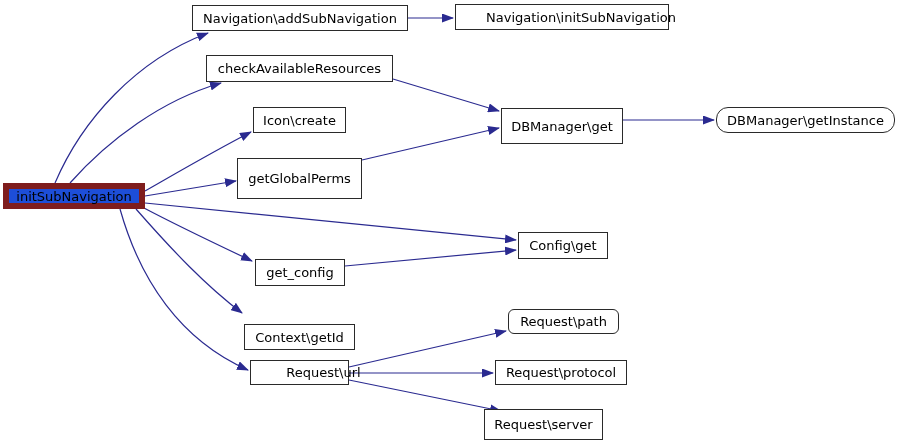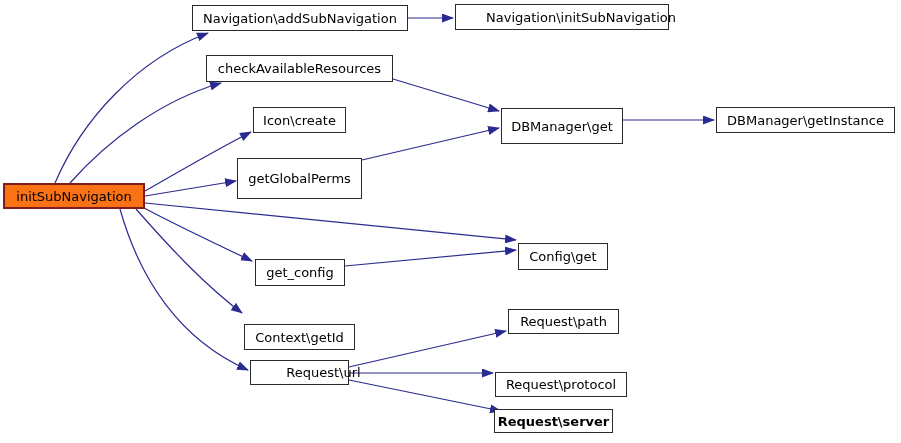--- a/index.html
+++ b/index.html
@@ -17,22 +17,22 @@
     box-sizing:border-box;
     display:flex;align-items:center;justify-content:center;
     background:#ffffff;
     border:1.5px solid #2a2a2a;
     color:#000000;
     font-size:13px;
     white-space:nowrap;
     cursor:pointer;
   }
   .node.root{
-    background:#f97316;
-    border:2px solid #7f1d1d;
+    background:#1d4ed8;
+    border:6px solid #7f1d1d;
     cursor:default;
   }
 </style>
 </head>
 <body>
 
 <div id="canvas">
   <svg id="edges" width="901" height="443" viewBox="0 0 901 443">
     <defs>
       <marker id="arrow" markerWidth="12" markerHeight="9" refX="11" refY="4.5" orient="auto" markerUnits="userSpaceOnUse">
@@ -57,22 +57,22 @@
       <path d="M 349,380 L 501,411" class="edge" marker-end="url(#arrow)"></path>
     </svg>
   <div id="nodes">
       <div class="node root" style="left: 3px; top: 183px; width: 142px; height: 26px;">initSubNavigation</div>
       <div class="node" style="left: 192px; top: 5px; width: 216px; height: 26px;">Navigation\addSubNavigation</div>
       <div class="node" style="left: 455px; top: 4px; width: 214px; height: 26px; padding-left: 38px;">Navigation\initSubNavigation</div>
       <div class="node" style="left: 206px; top: 55px; width: 187px; height: 27px;">checkAvailableResources</div>
       <div class="node" style="left: 253px; top: 107px; width: 93px; height: 26px; text-align: center;">Icon\create</div>
       <div class="node" style="left: 237px; top: 158px; width: 125px; height: 41px;">getGlobalPerms</div>
       <div class="node" style="left: 501px; top: 108px; width: 122px; height: 36px;">DBManager\get</div>
-      <div class="node" style="left: 716px; top: 107px; width: 179px; height: 26px;">DBManager\getInstance</div>
-      <div class="node" style="left: 518px; top: 232px; width: 90px; height: 27px; margin-top: 11px;">Config\get</div>
+      <div class="node" style="left: 716px; top: 107px; width: 179px; height: 26px; border-radius: 12px;">DBManager\getInstance</div>
+      <div class="node" style="left: 518px; top: 232px; width: 90px; height: 27px;">Config\get</div>
       <div class="node" style="left: 255px; top: 259px; width: 90px; height: 27px;">get_config</div>
       <div class="node" style="left: 244px; top: 309px; width: 111px; height: 26px; margin-top: 15px;">Context\getId</div>
       <div class="node" style="left: 250px; top: 360px; width: 99px; height: 25px; padding-left: 48px;">Request\url</div>
-      <div class="node" style="left: 508px; top: 309px; width: 111px; height: 25px;">Request\path</div>
-      <div class="node" style="left: 495px; top: 360px; width: 132px; height: 25px; margin-top: 12px;">Request\protocol</div>
-      <div class="node" style="left: 494px; top: 409px; width: 119px; height: 24px; font-weight: bold;">Request\server</div>
+      <div class="node" style="left: 508px; top: 309px; width: 111px; height: 25px; border-radius: 6px;">Request\path</div>
+      <div class="node" style="left: 495px; top: 360px; width: 132px; height: 25px;">Request\protocol</div>
+      <div class="node" style="left: 484px; top: 409px; width: 119px; height: 31px;">Request\server</div>
     </div>
 </div>
 
 </body></html>

